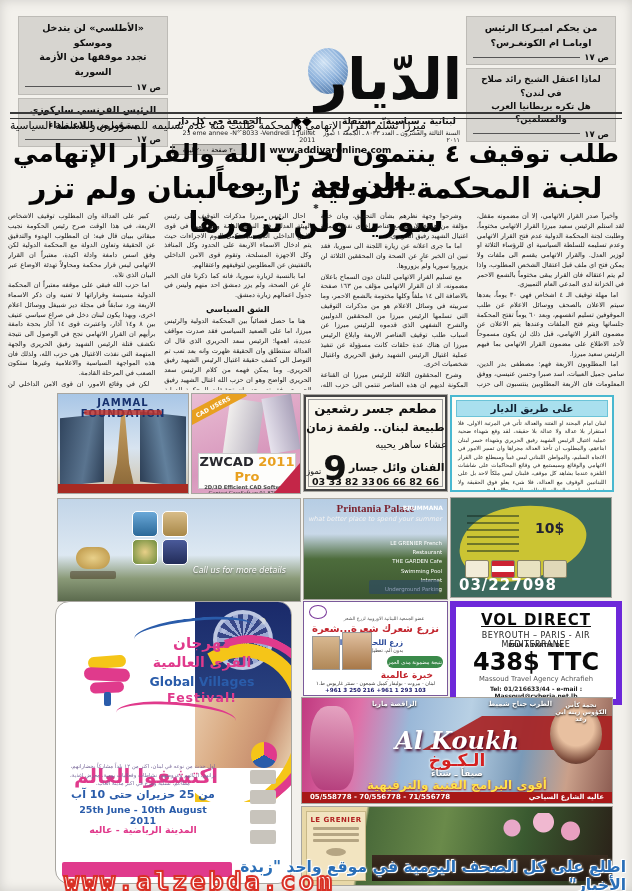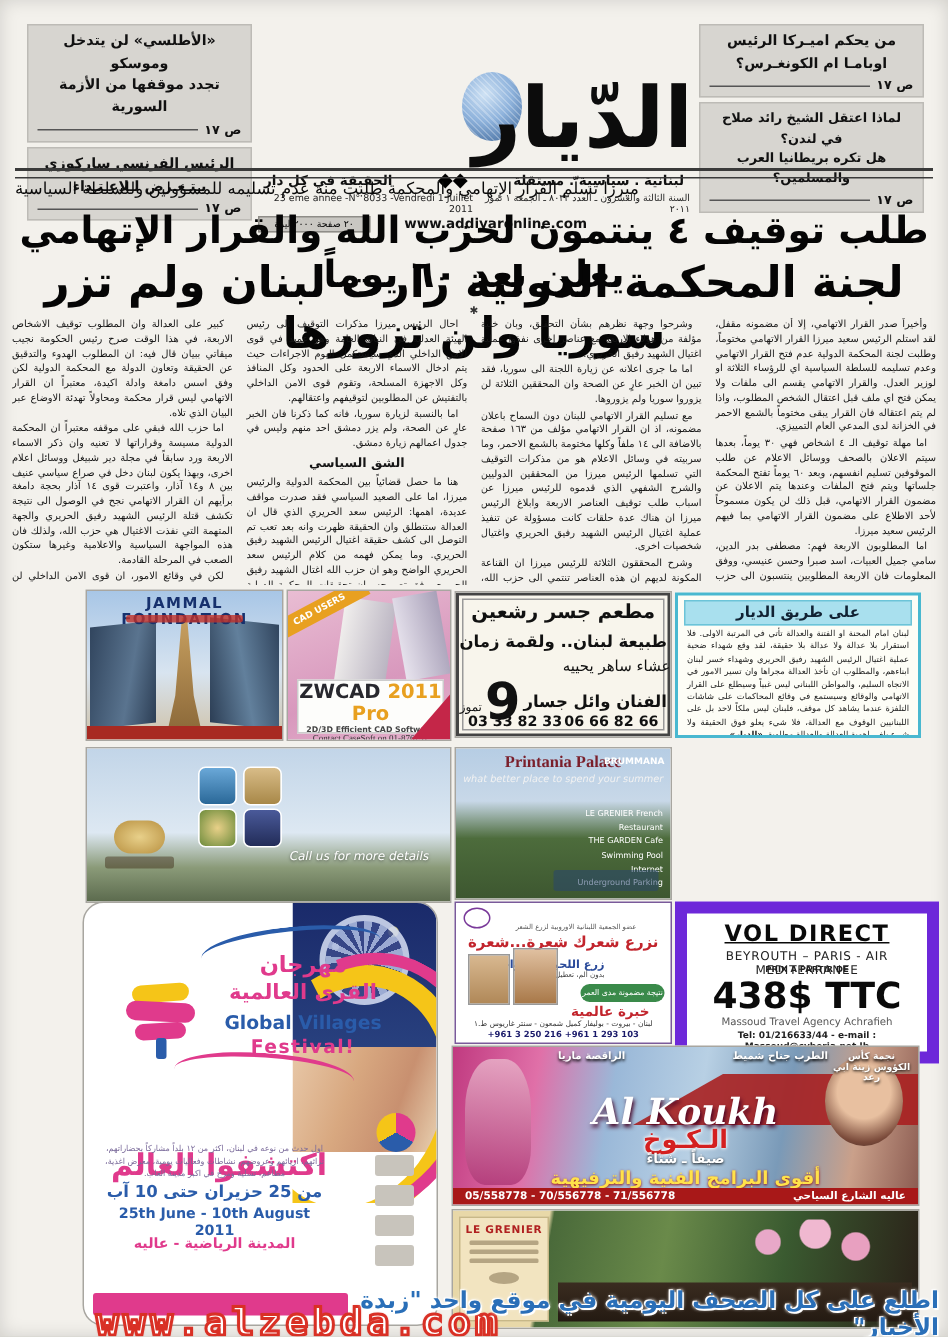--- a/index.html
+++ b/index.html
@@ -117,21 +117,21 @@
   .hc-beard{right:44px;top:36px;font-size:7.5px;font-weight:bold;color:#2a4a9a;direction:rtl;}
   .hc-note{right:44px;top:46px;font-size:4.8px;color:#444;direction:rtl;}
   .hc-ph1{left:8px;top:34px;width:26px;height:32px;background:linear-gradient(#d8b890,#b08858);border:1px solid #999;}
   .hc-ph2{left:38px;top:30px;width:28px;height:36px;background:linear-gradient(#e0c0a0,#a87848);border:1px solid #999;}
   .hc-badge{right:4px;top:54px;width:56px;height:12px;background:#3a8a4a;border-radius:6px;color:#fff;
     font-size:5.2px;text-align:center;line-height:12px;direction:rtl;}
   .hc-exp{right:14px;top:68px;font-size:9px;font-weight:bold;color:#c2252d;direction:rtl;}
   .hc-addr{left:0;bottom:9px;width:100%;text-align:center;font-size:5px;color:#333;direction:rtl;}
   .hc-phones{left:0;bottom:2px;width:100%;text-align:center;font-size:5.6px;font-weight:bold;color:#1a1a6a;}
   
-  .vd{border:8px solid #6d28d9;}
+  .vd{border:6px solid #6d28d9;}
   .vd-title{left:0;top:4px;width:100%;text-align:center;font-size:15px;font-weight:bold;color:#0a0a0a;
     text-decoration:underline;letter-spacing:1px;}
   .vd-route{left:0;top:24px;width:100%;text-align:center;font-size:8px;color:#222;letter-spacing:.5px;}
   .vd-prix{left:0;top:35px;width:100%;text-align:center;font-size:5.6px;font-weight:bold;color:#222;}
   .vd-price{left:0;top:41px;width:100%;text-align:center;font-size:24px;font-weight:bold;color:#0a0a0a;}
   .vd-agency{left:0;top:68px;width:100%;text-align:center;font-size:6.8px;color:#555;}
   .vd-tel{left:0;top:78px;width:100%;text-align:center;font-size:6px;color:#222;font-weight:bold;}
   
   .ak-bg{inset:0;background:linear-gradient(100deg,#c03a80 0%,#e070a8 18%,#9ab8d8 34%,#b8d0e4 52%,#7a9ab8 70%,#caa08a 85%,#8a5a50 100%);}
   .ak-roof{left:120px;top:18px;width:160px;height:0;border-left:60px solid transparent;border-right:60px solid transparent;
@@ -362,20 +362,31 @@
     <div class="shape pr-list">
       <div>LE GRENIER French Restaurant</div>
       <div>THE GARDEN Cafe</div>
       <div>Swimming Pool</div>
       <div>Internet</div>
       <div>Underground Parking</div>
     </div>
     <div class="shape pr-contact"></div>
   </div>
 
+  <div class="ad" style="left:450px;top:497px;width:160px;height:99px;">
+    <div class="shape cd-bg"></div>
+    <div class="shape cd-blob"></div>
+    <div class="shape cd-lines"></div>
+    <div class="shape cd-price">10$</div>
+    <div class="shape cd-card" style="left:14px;"></div>
+    <div class="shape cd-card cd-flag" style="left:40px;"></div>
+    <div class="shape cd-card" style="left:66px;background:#e8e2c0;"></div>
+    <div class="shape cd-card" style="left:92px;background:#e0d8b8;"></div>
+    <div class="shape cd-phone">03/227098</div>
+  </div>
 
   <div class="ad hc" style="left:303px;top:601px;width:143px;height:93px;">
     <div class="shape hc-logo"></div>
     <div class="shape hc-member">عضو الجمعية اللبنانية الاوروبية لزرع الشعر</div>
     <div class="shape hc-main">نزرع شعرك شعرة...شعرة</div>
     <div class="shape hc-beard">زرع اللحية والحواجب</div>
     <div class="shape hc-note">بدون ألم، تعطيل عن العمل</div>
     <div class="shape hc-ph1"></div>
     <div class="shape hc-ph2"></div>
     <div class="shape hc-badge">نتيجة مضمونة مدى العمر</div>

